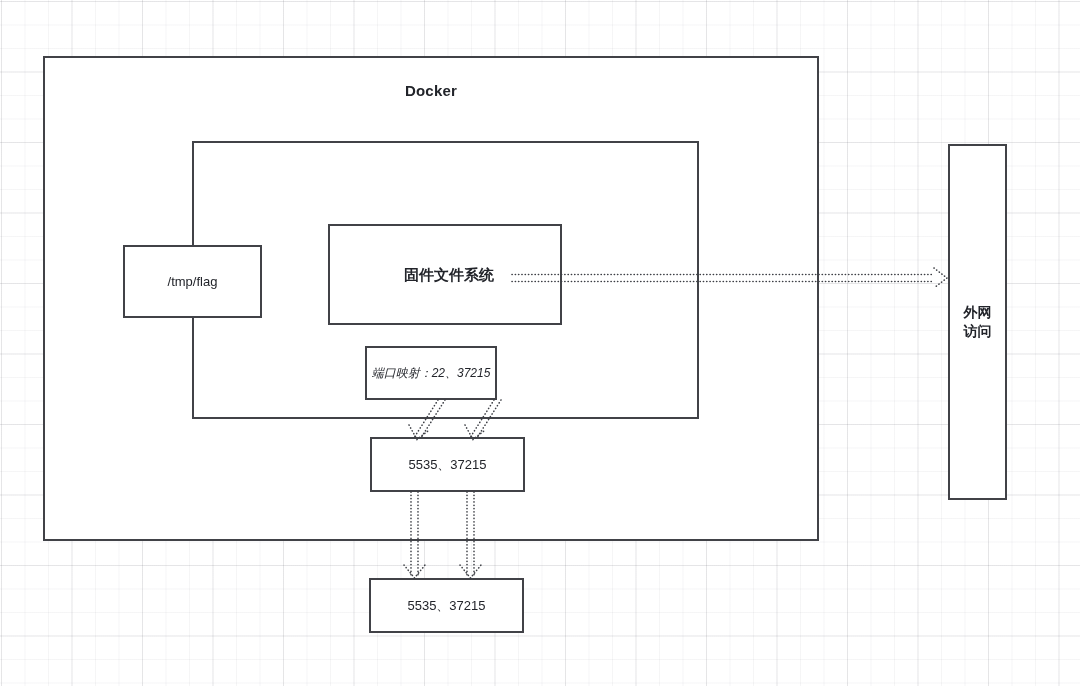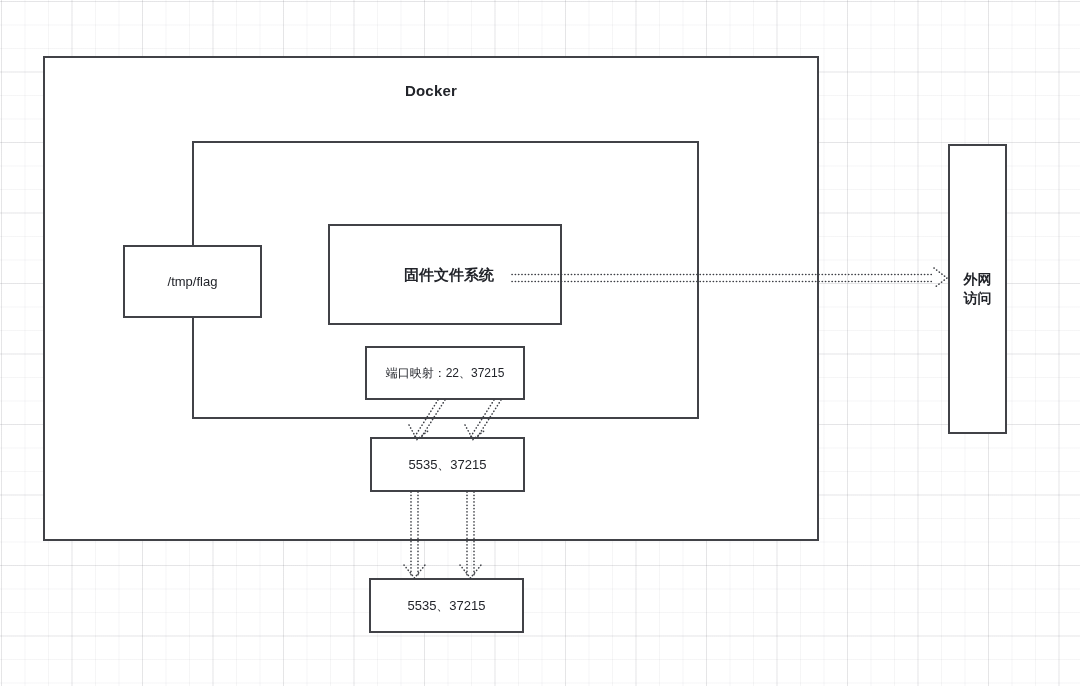--- a/index.html
+++ b/index.html
@@ -51,24 +51,24 @@
     left: 0;
     right: 0;
     top: 50%;
     transform: translateY(-50%);
   }
 
   #docker-box  { left: 43px;  top: 56px;  width: 776px; height: 485px; }
   #qemu-box    { left: 192px; top: 141px; width: 507px; height: 278px; }
   #firmware-box{ left: 328px; top: 224px; width: 234px; height: 101px; }
   #flag-box    { left: 123px; top: 245px; width: 139px; height: 73px; }
-  #portmap-box { left: 365px; top: 346px; width: 160px; height: 54px; }
+  #portmap-box { left: 365px; top: 346px; width: 132px; height: 54px; font-style: italic; }
   #ports-mid-box { left: 370px; top: 437px; width: 155px; height: 55px; }
   #ports-bottom-box { left: 369px; top: 578px; width: 155px; height: 55px; }
-  #external-box { left: 948px; top: 144px; width: 59px; height: 290px; padding-left: 27px; }
+  #external-box { left: 948px; top: 144px; width: 59px; height: 356px; padding-left: 27px; }
 
   #docker-title   { top: 82px;  font-size: 15px; font-weight: 700; letter-spacing: .2px; }
   #qemu-title     { top: 152px; font-size: 15px; font-weight: 600; letter-spacing: .2px; }
   #firmware-label { font-size: 15px; font-weight: 700; padding-left: 8px; }
   #flag-label     { font-size: 13px; }
   #portmap-label  { font-size: 12px; }
   #ports-mid-label { font-size: 13px; }
   #ports-bottom-label { font-size: 13px; }
   #external-label { font-size: 14px; font-weight: 700; line-height: 1.35; }
 

